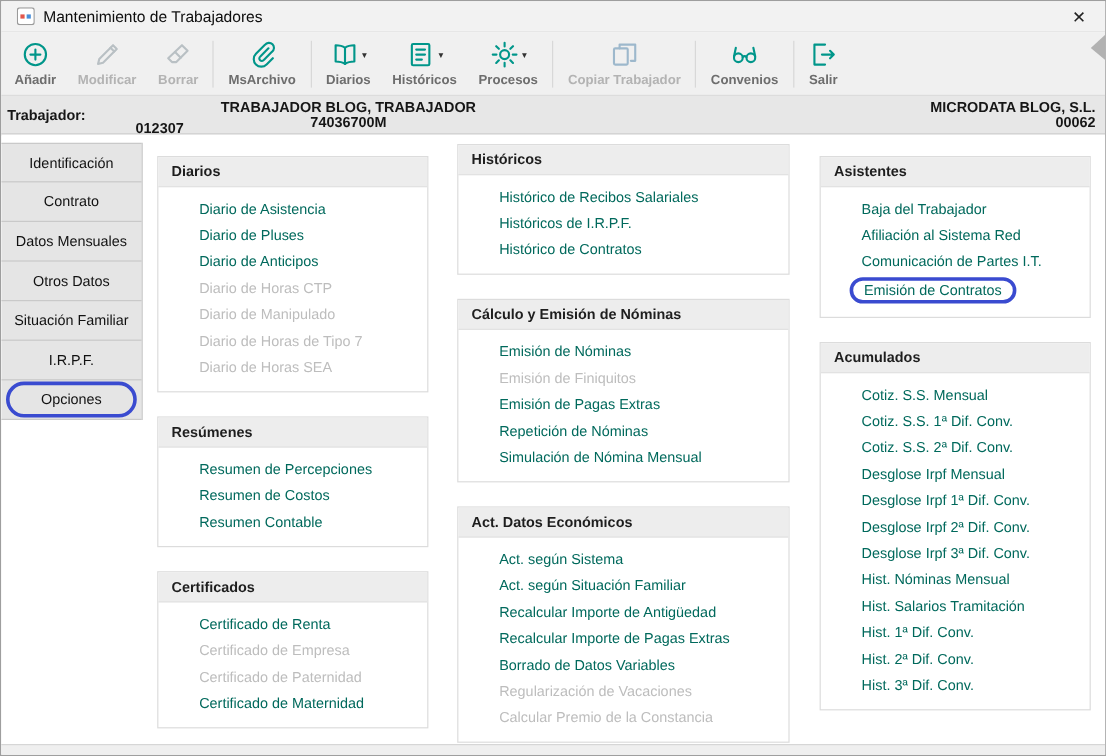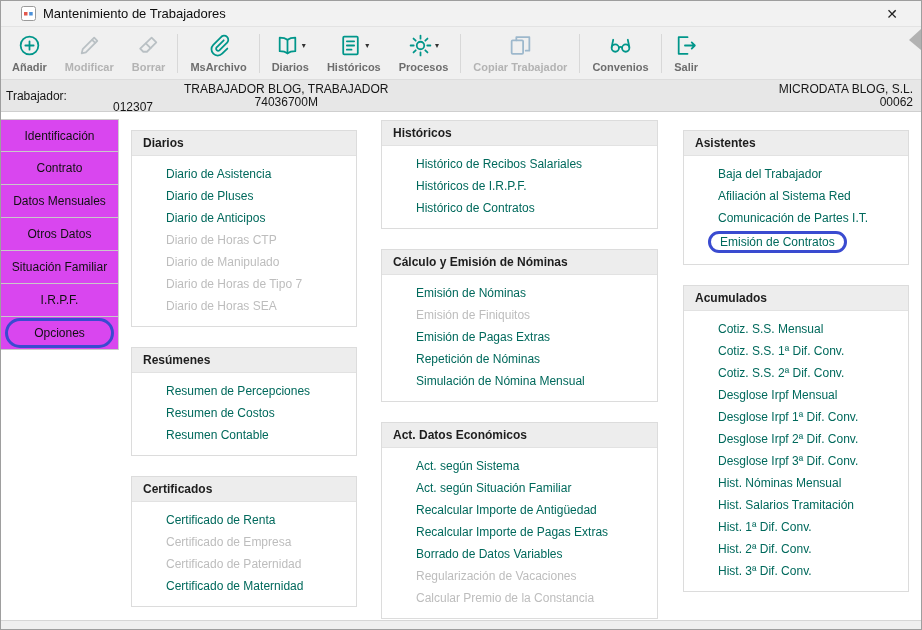--- a/index.html
+++ b/index.html
@@ -16,21 +16,21 @@
   .window{
     position:relative;
     width:922px;height:630px;
     border:1px solid #9e9e9e;
     background:#fff;
     overflow:hidden;
   }
   
   .titlebar{
     height:26px;background:#f2f2f2;border-bottom:1px solid #e3e3e3;
-    display:flex;align-items:center;gap:7px;padding:0 20px;
+    display:flex;align-items:center;gap:7px;padding:0 13px;
     font-size:13px;color:#0d0d0d;
   }
   .appicon svg{display:block;}
   .close{margin-left:auto;font-size:14px;color:#222;cursor:default;padding:0 3px;}
   
   .toolbar{
     height:53px;background:#f0f0f0;border-bottom:1px solid #dcdcdc;
     display:flex;align-items:stretch;padding:2px 4px 0 2px;
   }
   .tb-btn{
@@ -40,29 +40,29 @@
   .tb-btn .iconrow{display:flex;align-items:center;gap:2px;height:27px;}
   .tb-icon svg{width:25px;height:25px;stroke:currentColor;fill:none;stroke-width:1.7;stroke-linecap:round;stroke-linejoin:round;display:block;}
   .caret{font-size:8px;color:#333;line-height:1;}
   .tb-label{font-size:11px;color:#6d6d6d;margin-top:2px;font-weight:bold;}
   .tb-btn.disabled{color:#b9c0c4;}
   .tb-btn.disabled .tb-label{color:#b3b3b3;}
   .tb-sep{width:1px;background:#d8d8d8;margin:5px 3px 6px;}
   
   .workerbar{
     position:relative;height:32px;background:#e7e7e7;border-bottom:1px solid #cfcfcf;
-    font-weight:normal;font-size:12px;color:#161616;
+    font-weight:bold;font-size:12px;color:#161616;
   }
   .wb-label{position:absolute;left:5px;top:9px;}
   .wb-code{position:absolute;left:112px;top:20px;}
   .wb-name{position:absolute;left:183px;top:3px;text-align:center;line-height:13px;}
   .wb-company{position:absolute;right:8px;top:3px;text-align:right;line-height:13px;}
   
   .main{position:absolute;top:112px;left:0;right:0;bottom:9px;background:#fff;overflow:hidden;}
-  .sidebar{position:absolute;left:0;top:6px;width:118px;background:#d946ef;border-right:1px solid #cfcfcf;}
+  .sidebar{position:absolute;left:0;top:6px;width:118px;background:#e5e5e5;border-right:1px solid #cfcfcf;}
   .side-item{
     position:relative;height:33px;line-height:33px;text-align:center;
     font-size:12px;color:#111;border-bottom:1px solid #c9c9c9;cursor:default;
   }
   .side-item:first-child{border-top:1px solid #c9c9c9;}
   .oval{
     position:absolute;left:4px;right:4px;top:1px;bottom:1px;
     border:3px solid var(--blue);border-radius:17px;pointer-events:none;
   }
   .col{position:absolute;}

